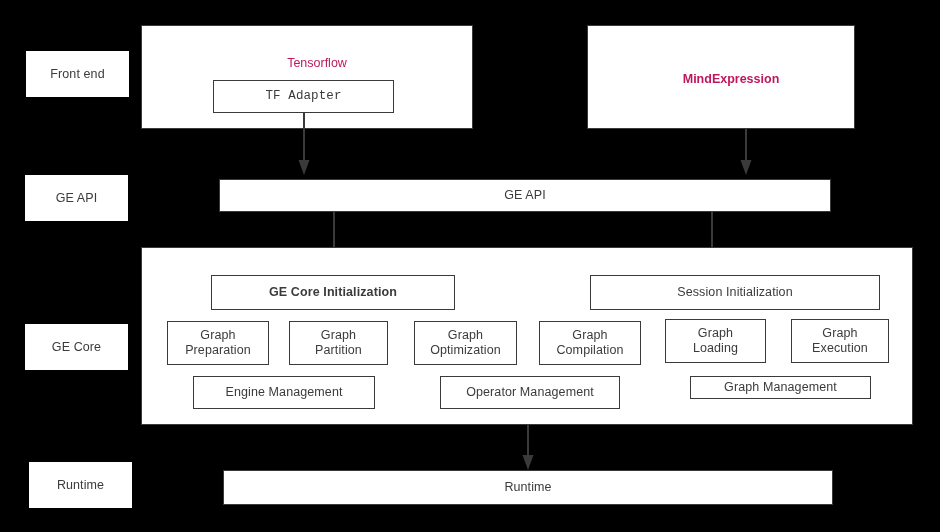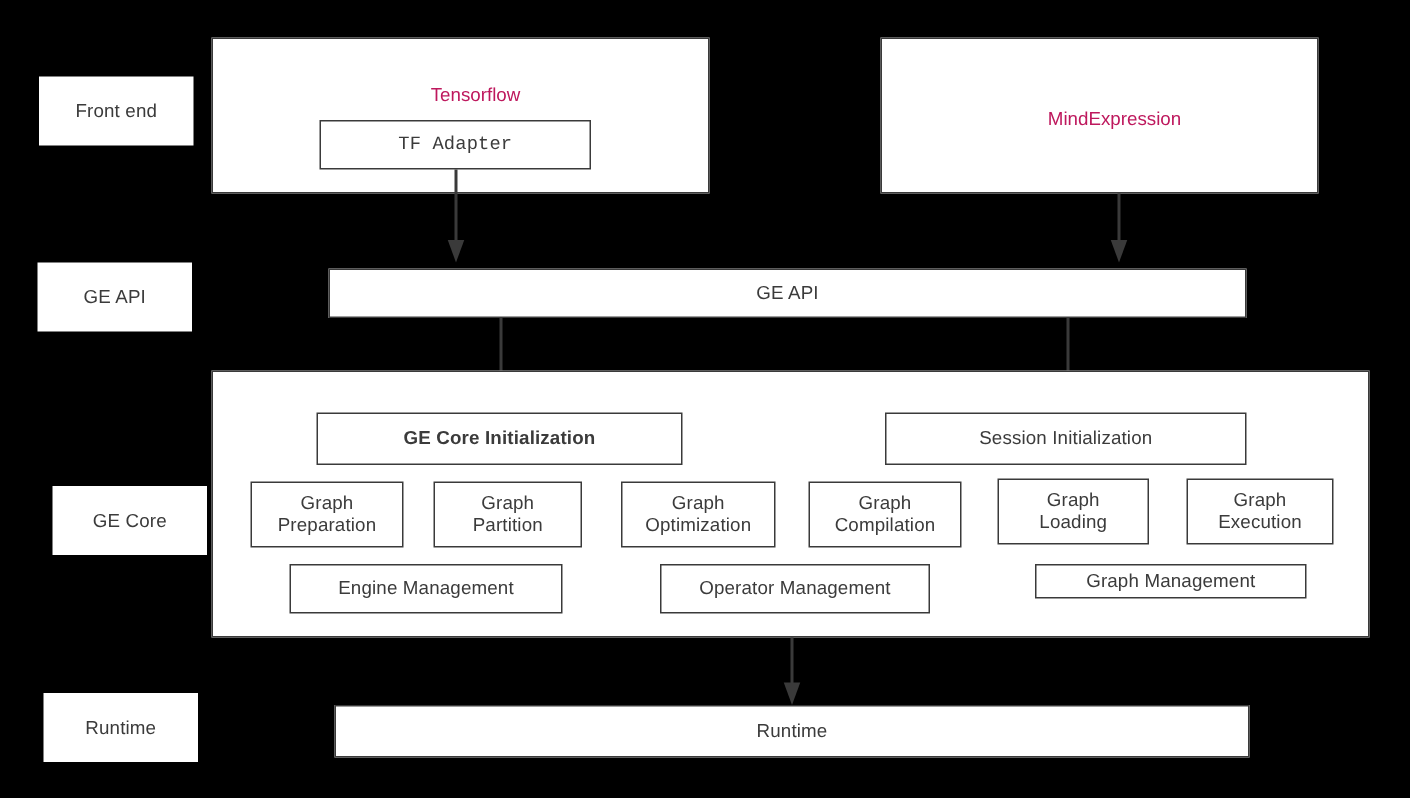--- a/index.html
+++ b/index.html
@@ -67,36 +67,36 @@
 <div id="canvas">
 
   <div class="box chip" style="left:26px; top:51px; width:103px; height:46px;">
     <span>Front end</span>
   </div>
 
   <div class="box chip" style="left:25px; top:175px; width:103px; height:46px;">
     <span>GE API</span>
   </div>
 
-  <div class="box chip" style="left:35px; top:324px; width:103px; height:46px;">
+  <div class="box chip" style="left:25px; top:324px; width:103px; height:46px;">
     <span>GE Core</span>
   </div>
 
   <div class="box chip" style="left:29px; top:462px; width:103px; height:46px;">
     <span>Runtime</span>
   </div>
 
   <div class="container-box" style="left:141px; top:25px; width:332px; height:104px;">
     <div class="container-title" style="top:30px;">Tensorflow</div>
   </div>
   <div class="box outlined" style="left:213px; top:80px; width:181px; height:33px;font-family:Liberation Mono, monospace;">
     <span>TF Adapter</span>
   </div>
 
-  <div class="container-box" style="left:587px; top:25px; width:292px; height:104px;">
+  <div class="container-box" style="left:587px; top:25px; width:268px; height:104px;font-weight:bold;">
     <div class="container-title" style="top:46px;">MindExpression</div>
   </div>
 
   <div class="arrow" style="left:296px; top:113px;">
     <svg width="16" height="63" viewBox="0 0 16 63">
       <line x1="8" y1="0" x2="8" y2="50" stroke="#3a3a3a" stroke-width="2"></line>
       <polygon points="8,62 2.5,47 13.5,47" fill="#3a3a3a"></polygon>
     </svg>
   </div>
 
@@ -123,21 +123,21 @@
       <line x1="8" y1="0" x2="8" y2="51" stroke="#3a3a3a" stroke-width="2"></line>
       <polygon points="8,63 2.5,48 13.5,48" fill="#3a3a3a"></polygon>
     </svg>
   </div>
 
   <div class="container-box" style="left:141px; top:247px; width:772px; height:178px;"></div>
 
   <div class="box outlined" style="left:211px; top:275px; width:244px; height:35px;font-weight:bold;">
     <span>GE Core Initialization</span>
   </div>
-  <div class="box outlined" style="left:590px; top:275px; width:241px; height:35px;">
+  <div class="box outlined" style="left:590px; top:275px; width:290px; height:35px;">
     <span>Session Initialization</span>
   </div>
 
   <div class="box outlined two-line" style="left:167px; top:321px; width:102px; height:44px;">
     <span>Graph
 Preparation</span>
   </div>
   <div class="box outlined two-line" style="left:289px; top:321px; width:99px; height:44px;">
     <span>Graph
 Partition</span>

